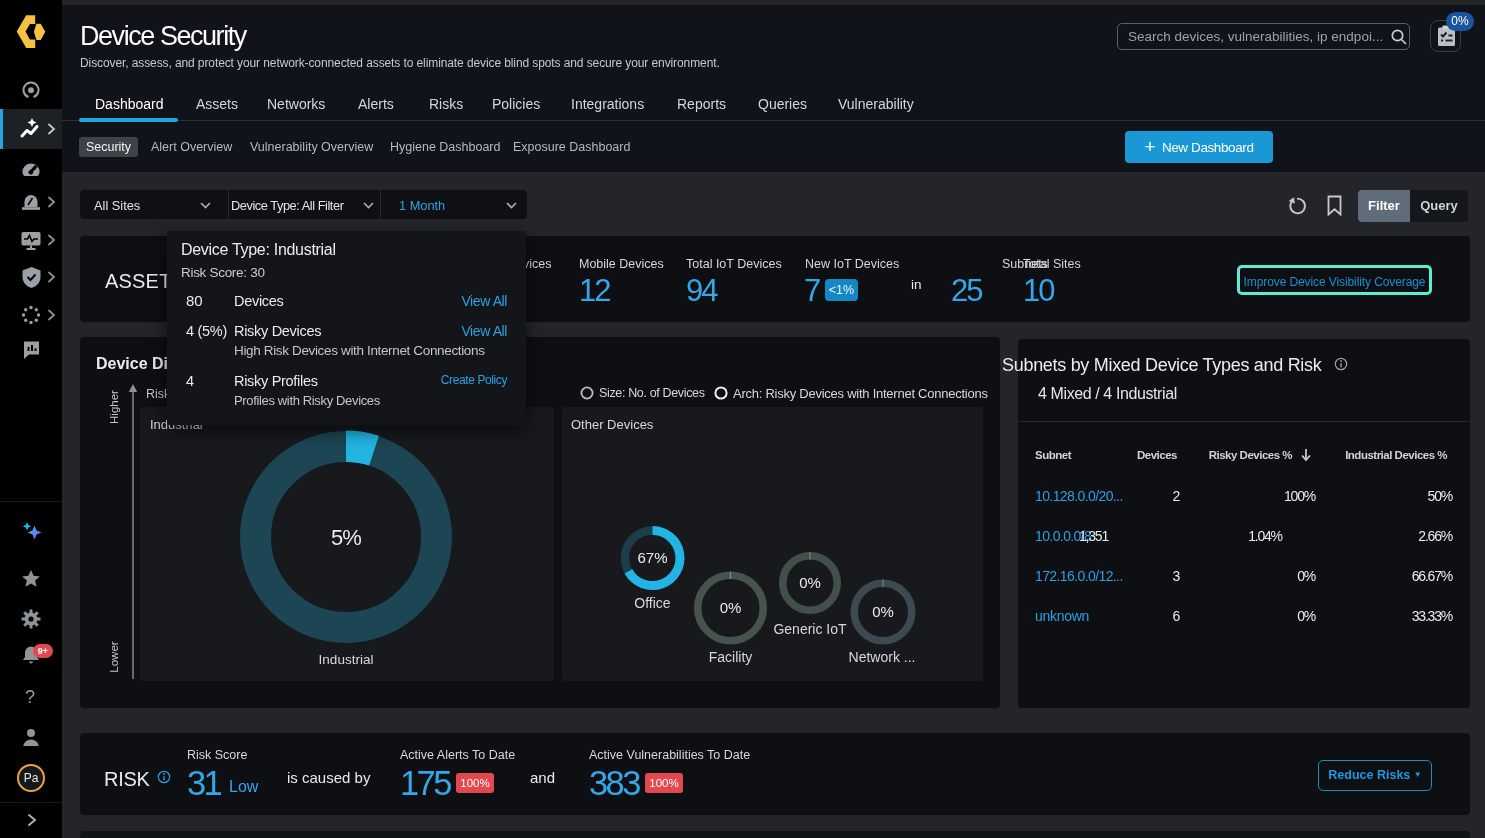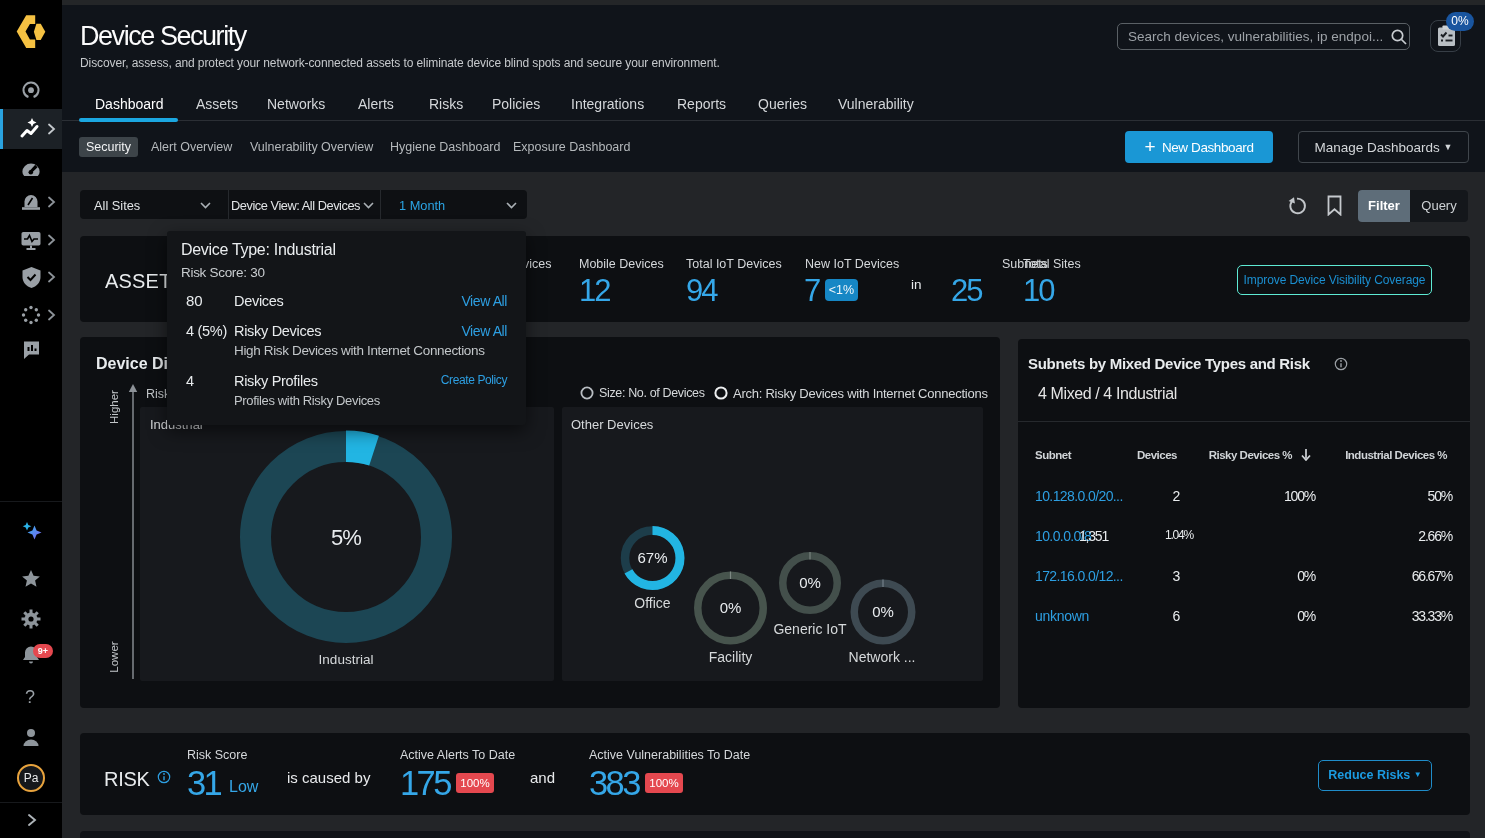--- a/index.html
+++ b/index.html
@@ -52,66 +52,65 @@
   <div class="abs" style="left:838px;top:96px;font-size:14px;color:#d4d7da">Vulnerability</div>
   <div class="abs" style="left:79px;top:118px;width:99px;height:4px;border-radius:2px;background:#1ba7e0"></div>
 
   <div class="abs" style="left:79px;top:137px;width:59px;height:20px;background:#3d4449;border-radius:3px;color:#f2f3f4;font-size:12.5px;text-align:center;line-height:20px">Security</div>
   <div class="abs" style="left:151px;top:140px;font-size:12.5px;color:#b5b9bc">Alert Overview</div>
   <div class="abs" style="left:250px;top:140px;font-size:12.5px;color:#b5b9bc">Vulnerability Overview</div>
   <div class="abs" style="left:390px;top:140px;font-size:12.5px;color:#b5b9bc">Hygiene Dashboard</div>
   <div class="abs" style="left:513px;top:140px;font-size:12.5px;color:#b5b9bc">Exposure Dashboard</div>
 
   <div class="abs" style="left:1125px;top:131px;width:148px;height:32px;background:#1a97d5;border-radius:4px;color:#fff;font-size:13.5px;text-align:center;line-height:32px;letter-spacing:-0.4px"><span style="font-size:19px;font-weight:400;vertical-align:-1.5px">+</span>&nbsp;&nbsp;New Dashboard</div>
-  <div class="abs" style="left:1298px;top:131px;width:171px;height:32px;border:1px solid #40464c;border-radius:4px;color:#d3d6d9;font-size:13.5px;text-align:center;line-height:30px">Manage Dashboards <span style="font-size:9px;vertical-align:2px">▼</span></div>
 
   <div class="abs" style="left:80px;top:190px;width:447px;height:29px;background:#0e1013;border-radius:4px"></div>
   <div class="abs" style="left:228px;top:190px;width:1px;height:29px;background:#26292d"></div>
   <div class="abs" style="left:380px;top:190px;width:1px;height:29px;background:#26292d"></div>
   <div class="abs" style="left:94px;top:198px;font-size:12.8px;color:#e2e5e7">All Sites</div>
   <svg class="abs" style="left:200px;top:202px" width="11" height="7" viewBox="0 0 11 7">
       <path d="M1 1 l4.5 4.5 L10 1" stroke="#aab0b5" stroke-width="1.6" fill="none"></path>
     </svg>
-  <div class="abs" style="left:231px;top:198px;font-size:12.8px;letter-spacing:-0.45px;color:#e2e5e7">Device View: All Devices</div>
+  <div class="abs" style="left:231px;top:198px;font-size:12.8px;letter-spacing:-0.45px;color:#e2e5e7">Device Type: All Filter</div>
   <svg class="abs" style="left:363px;top:202px" width="11" height="7" viewBox="0 0 11 7">
       <path d="M1 1 l4.5 4.5 L10 1" stroke="#aab0b5" stroke-width="1.6" fill="none"></path>
     </svg>
   <div class="abs" style="left:399px;top:198px;font-size:12.8px;color:#2ba4e4">1 Month</div>
   <svg class="abs" style="left:506px;top:202px" width="11" height="7" viewBox="0 0 11 7">
       <path d="M1 1 l4.5 4.5 L10 1" stroke="#aab0b5" stroke-width="1.6" fill="none"></path>
     </svg>
 
   <svg class="abs" style="left:1287px;top:196px" width="20" height="20" viewBox="0 0 20 20">
       <path d="M4.8 5.6 A 7.3 7.3 0 1 0 10 2.7" fill="none" stroke="#c2c6ca" stroke-width="1.9"></path>
       <path d="M7.0 1.2 L1.6 5.1 L7.9 7.6 Z" fill="#c2c6ca"></path>
     </svg>
   <svg class="abs" style="left:1326px;top:195px" width="17" height="21" viewBox="0 0 17 21">
       <path d="M2.5 1.5 h12 v18 l-6-5.2 -6 5.2 z" fill="none" stroke="#c5c9cd" stroke-width="1.8"></path>
     </svg>
 
   <div class="abs" style="left:1358px;top:190px;width:110px;height:32px;background:#14171b;border-radius:4px"></div>
   <div class="abs" style="left:1358px;top:190px;width:52px;height:32px;background:#5e6d79;border-radius:4px 0 0 4px;color:#fff;font-size:13px;font-weight:700;text-align:center;line-height:32px">Filter</div>
-  <div class="abs" style="left:1410px;top:190px;width:58px;height:32px;color:#ced2d5;font-size:13px;font-weight:400;text-align:center;line-height:32px">Query</div>
+  <div class="abs" style="left:1410px;top:190px;width:58px;height:32px;color:#ced2d5;font-size:13px;font-weight:700;text-align:center;line-height:32px">Query</div>
 
   <div class="card" style="left:80px;top:236px;width:1390px;height:86px"></div>
   <div class="abs" style="left:105px;top:270px;font-size:20px;font-weight:400;letter-spacing:0.2px;color:#e8ebed">ASSET</div>
   <div class="abs lbl" style="left:507px;top:257px">Devices</div>
   <div class="abs lbl" style="left:579px;top:257px">Mobile Devices</div>
   <div class="abs num" style="left:579px;top:274px">12</div>
   <div class="abs lbl" style="left:686px;top:257px">Total IoT Devices</div>
   <div class="abs num" style="left:686px;top:274px">94</div>
   <div class="abs lbl" style="left:805px;top:257px">New IoT Devices</div>
   <div class="abs num" style="left:804px;top:274px">7</div>
   <div class="abs" style="left:825px;top:279px;width:33px;height:22px;background:#1687c5;border-radius:4px;color:#f0f6fa;font-size:12.5px;text-align:center;line-height:22px">&lt;1%</div>
   <div class="abs" style="left:911px;top:277px;font-size:13.5px;color:#e8eaec">in</div>
   <div class="abs lbl" style="left:1002px;top:257px">Subnets</div>
   <div class="abs num" style="left:951px;top:274px">25</div>
   <div class="abs lbl" style="left:1023px;top:257px">Total Sites</div>
   <div class="abs num" style="left:1023px;top:274px">10</div>
-  <div class="abs" style="left:1237px;top:265px;width:195px;height:30px;border:1px solid #5eead4;border-radius:5px;color:#1b8fd0;font-size:12px;letter-spacing:-0.1px;text-align:center;line-height:28px;white-space:nowrap">Improve Device Visibility Coverage</div>
+  <div class="abs" style="left:1237px;top:265px;width:195px;height:30px;border:3px solid #5eead4;border-radius:5px;color:#1b8fd0;font-size:12px;letter-spacing:-0.1px;text-align:center;line-height:28px;white-space:nowrap">Improve Device Visibility Coverage</div>
 
   <div class="card" style="left:80px;top:337px;width:920px;height:371px"></div>
   <div class="abs" style="left:96px;top:355px;font-size:16px;font-weight:700;color:#e9ecee">Device Distribution by Risk</div>
 
   <svg class="abs" style="left:580px;top:386px" width="14" height="14" viewBox="0 0 14 14">
       <circle cx="7" cy="7" r="5.6" fill="none" stroke="#b9bec3" stroke-width="1.8"></circle>
     </svg>
   <div class="abs" style="left:599px;top:386px;font-size:12.5px;letter-spacing:-0.35px;color:#d6d9db">Size: No. of Devices</div>
   <svg class="abs" style="left:714px;top:386px" width="14" height="14" viewBox="0 0 14 14">
       <circle cx="7" cy="7" r="5.6" fill="none" stroke="#eceeef" stroke-width="2"></circle>
@@ -165,21 +164,21 @@
       <line x1="0" y1="-32.5" x2="0" y2="-25" stroke="#74808a" stroke-width="1.2"></line>
       <text x="0" y="4.5" text-anchor="middle" font-size="15" fill="#e9ecef">0%</text>
     </g>
     <text x="92.5" y="108" text-anchor="middle" font-size="14" fill="#d6d9db">Office</text>
     <text x="170.5" y="162" text-anchor="middle" font-size="14" fill="#d6d9db">Facility</text>
     <text x="250" y="134" text-anchor="middle" font-size="14" fill="#d6d9db">Generic IoT</text>
     <text x="322" y="162" text-anchor="middle" font-size="14" fill="#d6d9db">Network ...</text>
   </svg>
 
   <div class="card" style="left:1018px;top:339px;width:452px;height:369px"></div>
-  <div class="abs" style="left:1028px;top:355px;font-size:15px;letter-spacing:-0.3px;font-weight:700;color:#e9ecee;white-space:nowrap">Subnets by Mixed Device Types and Risk</div>
+  <div class="abs" style="left:1002px;top:355px;font-size:18px;letter-spacing:-0.3px;font-weight:400;color:#e9ecee;white-space:nowrap">Subnets by Mixed Device Types and Risk</div>
   <svg class="abs" style="left:1334px;top:357px" width="14" height="14" viewBox="0 0 14 14">
       <circle cx="7" cy="7" r="5.7" fill="none" stroke="#9ba0a5" stroke-width="1.2"></circle>
       <line x1="7" y1="6.2" x2="7" y2="10.2" stroke="#9ba0a5" stroke-width="1.4"></line>
       <circle cx="7" cy="4" r="0.9" fill="#9ba0a5"></circle>
     </svg>
   <div class="abs" style="left:1038px;top:385px;font-size:16px;letter-spacing:-0.4px;color:#e5e5e5">4 Mixed / 4 Industrial</div>
   <div class="abs" style="left:1018px;top:421px;width:452px;height:1px;background:#26292d"></div>
 
   <div class="abs" style="left:1035px;top:449px;font-size:11.5px;letter-spacing:-0.5px;font-weight:700;color:#d0d4d7">Subnet</div>
   <div class="abs" style="left:1077px;top:449px;width:100px;text-align:right;font-size:11.5px;letter-spacing:-0.5px;font-weight:700;color:#d0d4d7">Devices</div>
@@ -190,21 +189,21 @@
     </svg>
   <div class="abs" style="left:1307px;top:449px;width:140px;text-align:right;font-size:11.5px;letter-spacing:-0.5px;font-weight:700;color:#d0d4d7;white-space:nowrap">Industrial Devices %</div>
 
   <div class="abs blue" style="left:1035px;top:488px;font-size:14px;letter-spacing:-0.6px">10.128.0.0/20...</div>
   <div class="abs" style="left:1079px;top:488px;width:100px;text-align:right;font-size:14px;letter-spacing:-1.2px;color:#e9ecee">2</div>
   <div class="abs" style="left:1215px;top:488px;width:100px;text-align:right;font-size:14px;letter-spacing:-1.2px;color:#e9ecee">100%</div>
   <div class="abs" style="left:1332px;top:488px;width:120px;text-align:right;font-size:14px;letter-spacing:-1.2px;color:#e9ecee">50%</div>
 
   <div class="abs blue" style="left:1035px;top:528px;font-size:14px;letter-spacing:-0.6px">10.0.0.0/8</div>
   <div class="abs" style="left:1079px;top:528px;width:100px;text-align:left;font-size:14px;letter-spacing:-1.2px;color:#e9ecee">1,351</div>
-  <div class="abs" style="left:1165px;top:528px;width:100px;text-align:left;font-size:12px;letter-spacing:-1.2px;color:#e9ecee">1.04%</div>
+  <div class="abs" style="left:1215px;top:528px;width:100px;text-align:center;font-size:14px;letter-spacing:-1.2px;color:#e9ecee">1.04%</div>
   <div class="abs" style="left:1332px;top:528px;width:120px;text-align:right;font-size:14px;letter-spacing:-1.2px;color:#e9ecee">2.66%</div>
 
   <div class="abs blue" style="left:1035px;top:568px;font-size:14px;letter-spacing:-0.6px">172.16.0.0/12...</div>
   <div class="abs" style="left:1079px;top:568px;width:100px;text-align:right;font-size:14px;letter-spacing:-1.2px;color:#e9ecee">3</div>
   <div class="abs" style="left:1215px;top:568px;width:100px;text-align:right;font-size:14px;letter-spacing:-1.2px;color:#e9ecee">0%</div>
   <div class="abs" style="left:1332px;top:568px;width:120px;text-align:right;font-size:14px;letter-spacing:-1.2px;color:#e9ecee">66.67%</div>
 
   <div class="abs blue" style="left:1035px;top:608px;font-size:14px;letter-spacing:-0.3px">unknown</div>
   <div class="abs" style="left:1079px;top:608px;width:100px;text-align:right;font-size:14px;letter-spacing:-1.2px;color:#e9ecee">6</div>
   <div class="abs" style="left:1215px;top:608px;width:100px;text-align:right;font-size:14px;letter-spacing:-1.2px;color:#e9ecee">0%</div>

